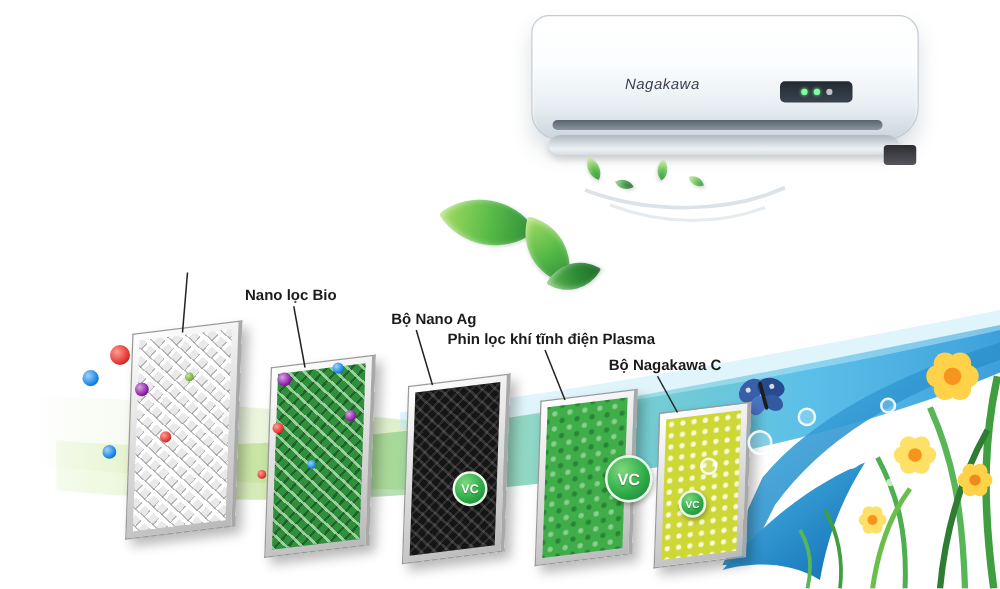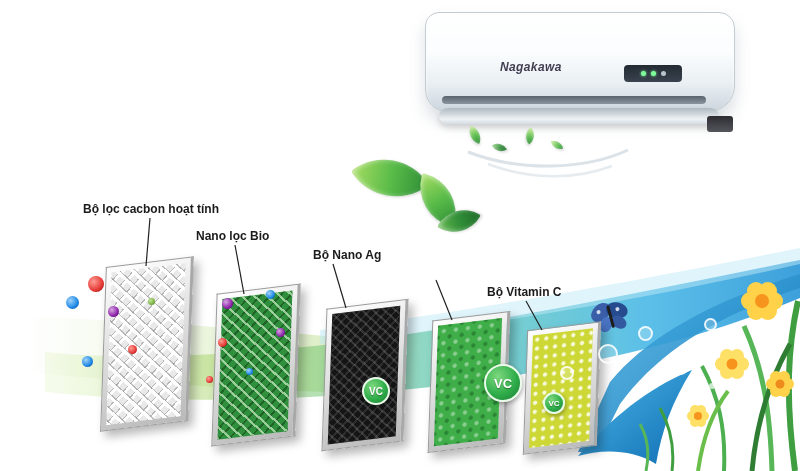--- a/index.html
+++ b/index.html
@@ -13,21 +13,21 @@
     position:absolute;left:0;top:0;width:308px;height:98px;
     background:linear-gradient(180deg,#ffffff 0%,#fbfdfe 40%,#e9eff3 72%,#ccd6dd 100%);
     border:1px solid #c3ccd2;border-radius:14px 16px 26px 22px;
     box-shadow:0 10px 16px rgba(90,110,125,.22), inset 0 2px 3px #ffffff;
   }
   .ac-slit{
     position:absolute;left:16px;right:28px;bottom:7px;height:8px;
     background:linear-gradient(180deg,#59636d,#8b959e);border-radius:5px;
   }
   .ac-brand{
-    position:absolute;left:24%;top:48%;font-size:12px;font-weight:bold;
+    position:absolute;left:24%;top:48%;font-size:12px;font-weight:normal;
     color:#3e3e50;letter-spacing:.4px;font-style:italic;
   }
   .ac-display{
     position:absolute;right:52px;top:52px;width:58px;height:17px;
     background:linear-gradient(180deg,#232a33,#3a434e);border-radius:4px;
     display:flex;align-items:center;justify-content:center;gap:5px;
   }
   .led{width:5px;height:5px;border-radius:50%;background:#7dff9a;box-shadow:0 0 3px #7dff9a;}
   .led.dim{background:#b9c4cc;box-shadow:none;}
   .ac-vent{
@@ -276,18 +276,18 @@
   <div class="bubble" style="left:560px;top:366px;width:10px;height:10px"></div>
 
   <svg class="abs" style="left:0;top:0;z-index:6" width="800" height="471" viewBox="0 0 800 471">
     <line x1="150" y1="218" x2="146" y2="266" stroke="#222" stroke-width="1.2"></line>
     <line x1="235" y1="245" x2="244" y2="294" stroke="#222" stroke-width="1.2"></line>
     <line x1="333" y1="264" x2="346" y2="308" stroke="#222" stroke-width="1.2"></line>
     <line x1="436" y1="280" x2="452" y2="320" stroke="#222" stroke-width="1.2"></line>
     <line x1="526" y1="301" x2="542" y2="330" stroke="#222" stroke-width="1.2"></line>
   </svg>
 
-  <div class="flabel" style="left:83px;top:202px">Bộ lọc cacbon hoạt tính</div>
   <div class="flabel" style="left:196px;top:229px">Nano lọc Bio</div>
   <div class="flabel" style="left:313px;top:248px">Bộ Nano Ag</div>
-  <div class="flabel" style="left:487px;top:285px">Bộ Vitamin C</div>
+  <div class="flabel" style="left:358px;top:264px">Phin lọc khí tĩnh điện Plasma</div>
+  <div class="flabel" style="left:487px;top:285px">Bộ Nagakawa C</div>
 
 </div>
 
 </body></html>

